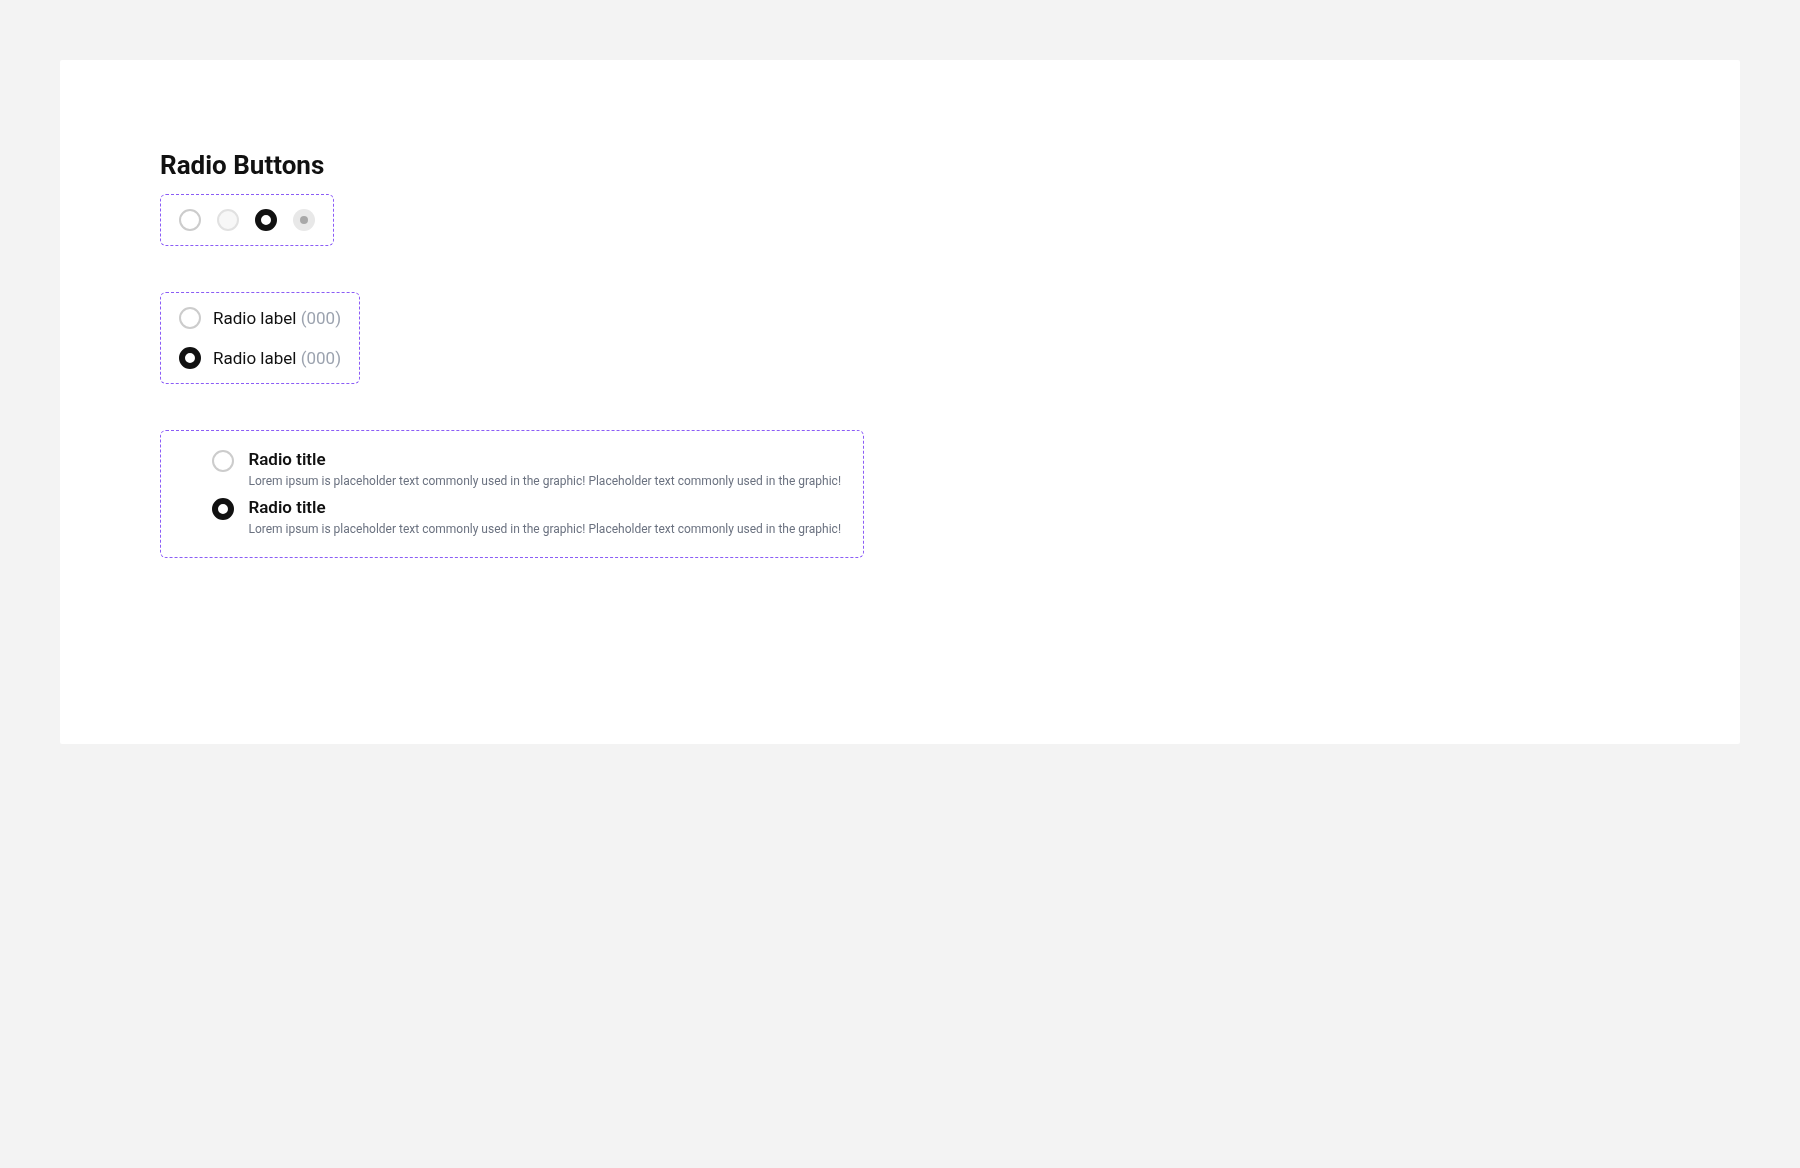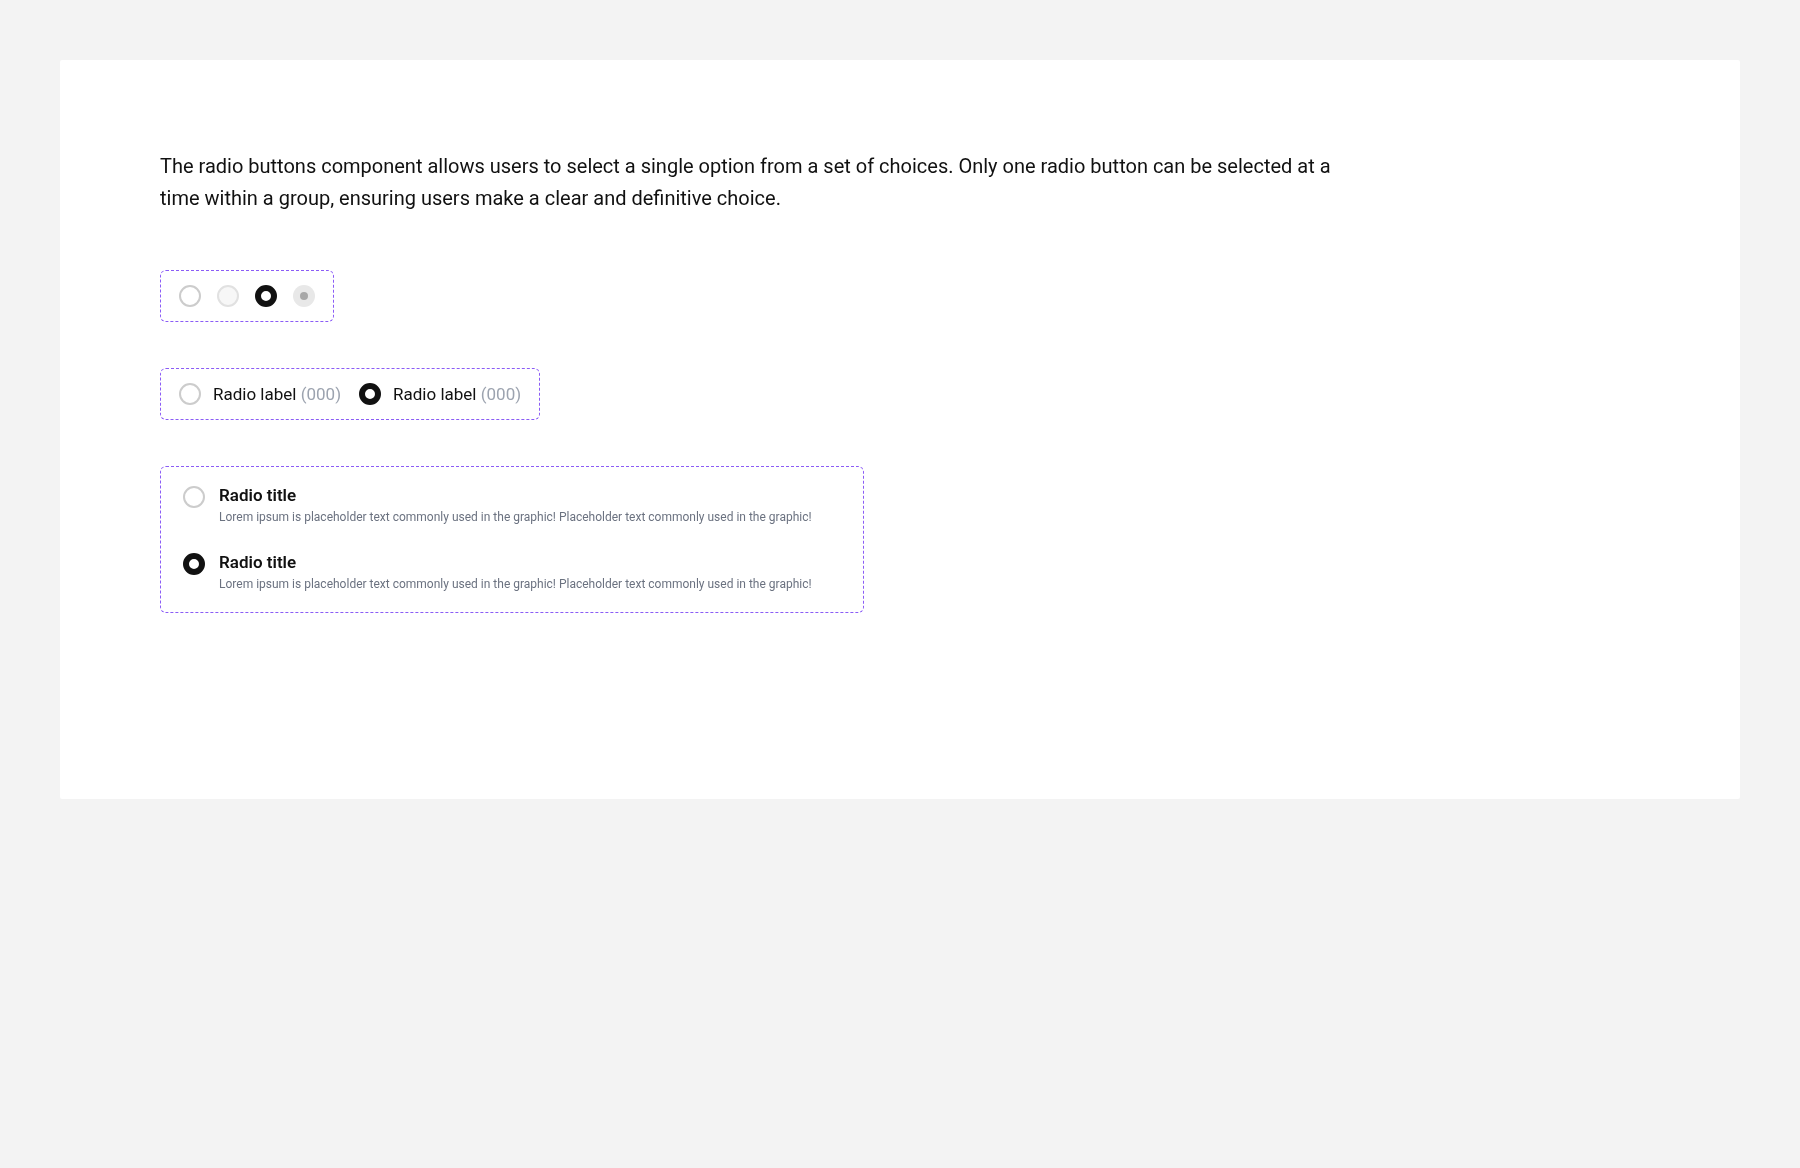--- a/index.html
+++ b/index.html
@@ -54,34 +54,34 @@
       border: 6px solid #111;
       background: #fff;
     }
     .radio.checked-disabled {
       border: none;
       background: #e8e8e8;
     }
     .radio.checked-disabled .dot {
       width: 8px; height: 8px; border-radius: 50%; background: #a8a8a8;
     }
-    .inline-group { gap: 18px; align-items: center; }
+    .inline-group { gap: 18px; align-items: center; flex-direction: column; }
     .inline-item { display: inline-flex; align-items: center; gap: 12px; }
     .label-text { font-size: 17px; color: #111; }
     .count { color: #9ca3af; }
-    .titled-box { flex-direction: column; gap: 26px; padding: 18px 22px; width: 704px; }
+    .titled-box { flex-direction: column; gap: 7px; padding: 18px 22px; width: 704px; align-items: flex-end; }
     .titled-item { display: flex; align-items: flex-start; gap: 14px; }
     .t-title { font-size: 17px; font-weight: 600; color: #111; margin-bottom: 4px; }
     .t-desc { font-size: 12px; line-height: 1.45; color: #6b7280; }
   </style>
 </head>
 <body>
 
 <div class="card">
-  <p class="description">The radio buttons component allows users to select a single option from a set of choices. Only one radio button can be selected at a time within a group, ensuring users make a clear and definitive choice.</p>
+  <h1 class="title">Radio Buttons</h1>
 
   
   <div class="dashed-box states-box">
     <span class="radio unchecked"></span>
     <span class="radio unchecked-disabled"></span>
     <span class="radio checked"></span>
     <span class="radio checked-disabled">
         <span class="dot"></span>
       </span>
   </div>

